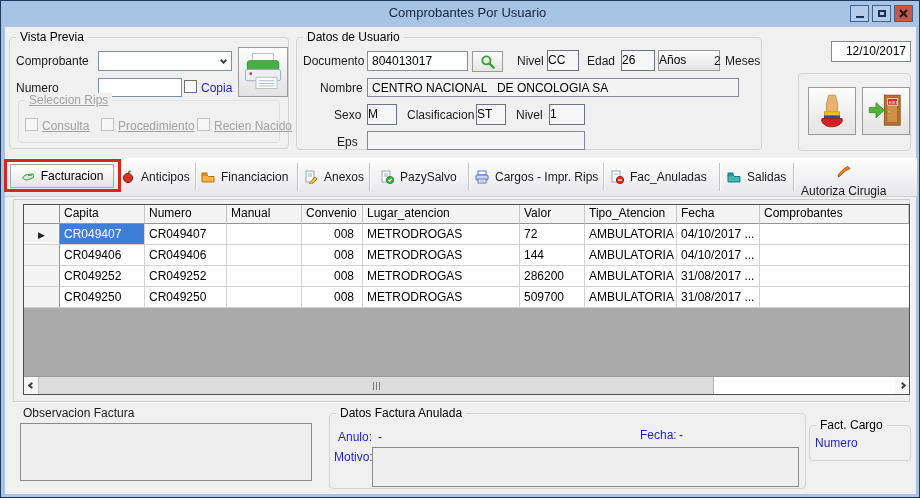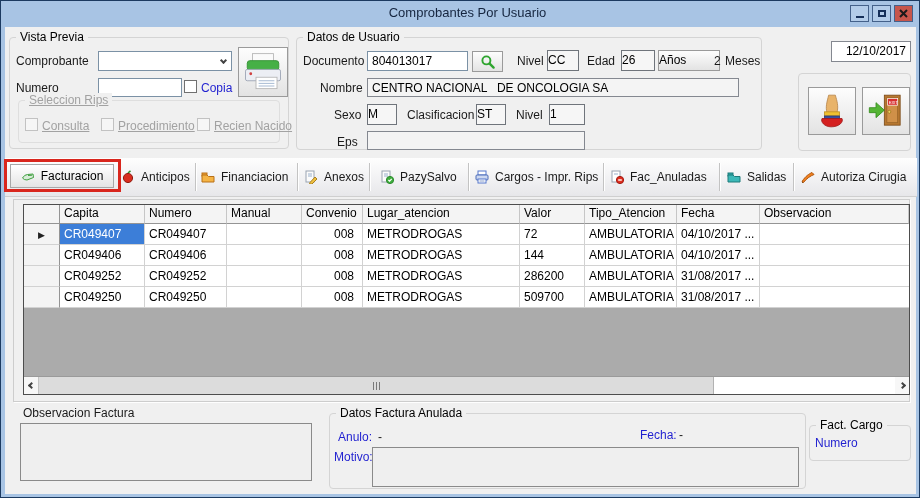--- a/index.html
+++ b/index.html
@@ -224,21 +224,21 @@
         </svg>
       <span>Fac_Anuladas</span>
     </div>
     <div class="tbi" style="left:722px;">
       <svg class="icon14" viewBox="0 0 14 14">
           <rect x="1" y="3" width="5" height="3" fill="#2fa8a8" stroke="#1d7a7a"></rect>
           <path d="M1 5 H6 L7.5 6.5 H13 V12 H1 Z" fill="#3cb8b8" stroke="#1d7a7a"></path>
         </svg>
       <span>Salidas</span>
     </div>
-    <div class="tbi" style="left:796px;">
+    <div class="tbi" style="left:796px;flex-direction:column;">
       <svg class="icon14" viewBox="0 0 14 14">
           <path d="M1 11.5 C5 5.5 8 4 11 2.5 L13 4.5 C9.5 6 6 8 2.5 12.5 Z" fill="#f08020" stroke="#b05810"></path>
           <path d="M1 11.5 L2.5 12.5 L1 13 Z" fill="#703808"></path>
         </svg>
       <span>Autoriza Cirugia</span>
     </div>
   </div>
   <div class="redbox"></div>
   <div class="factbtn">
     <svg class="icon14" viewBox="0 0 14 14">
@@ -253,21 +253,21 @@
     <div class="gr gh">
       <div class="gc w0 rh"></div>
       <div class="gc w1">Capita</div>
       <div class="gc w2">Numero</div>
       <div class="gc w3">Manual</div>
       <div class="gc w4">Convenio</div>
       <div class="gc w5">Lugar_atencion</div>
       <div class="gc w6">Valor</div>
       <div class="gc w7">Tipo_Atencion</div>
       <div class="gc w8">Fecha</div>
-      <div class="gc w9">Observacion</div>
+      <div class="gc w9">Comprobantes</div>
     </div>
     <div class="gr">
       <div class="gc w0 rh"><span class="row-arrow">▶</span></div>
       <div class="gc w1 sel">CR049407</div>
       <div class="gc w2">CR049407</div>
       <div class="gc w3"></div>
       <div class="gc w4 num">008</div>
       <div class="gc w5">METRODROGAS</div>
       <div class="gc w6">72</div>
       <div class="gc w7">AMBULATORIA</div>

